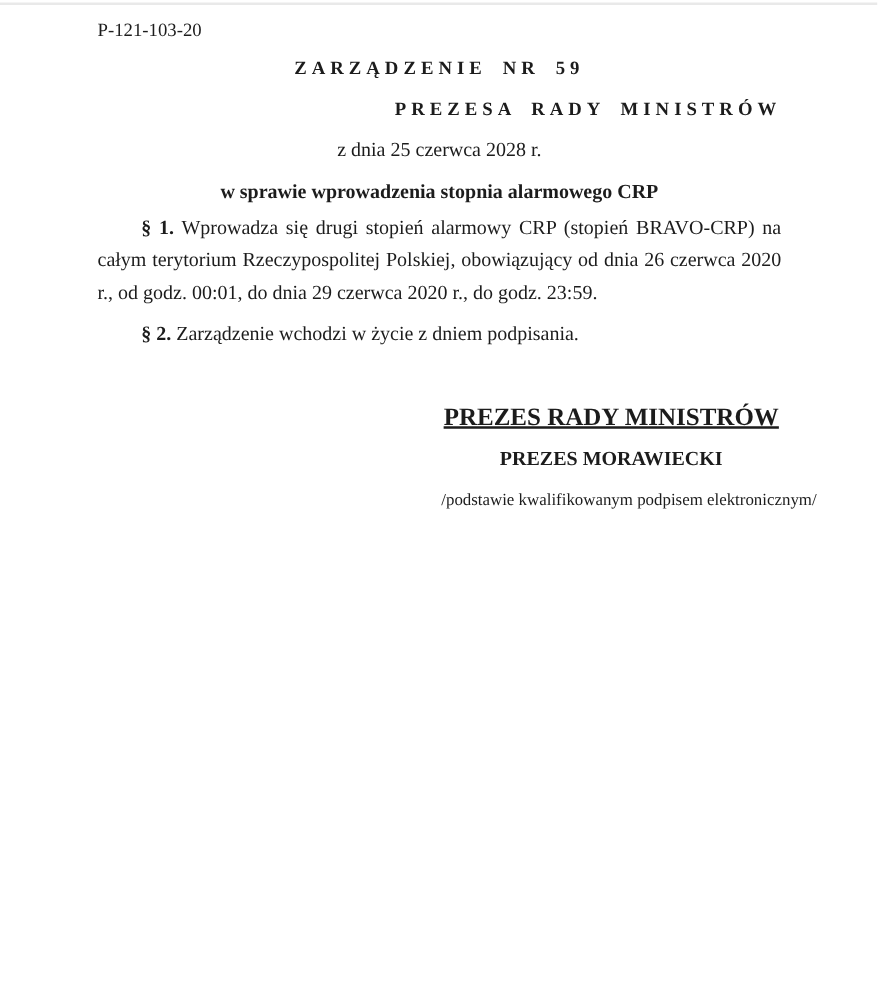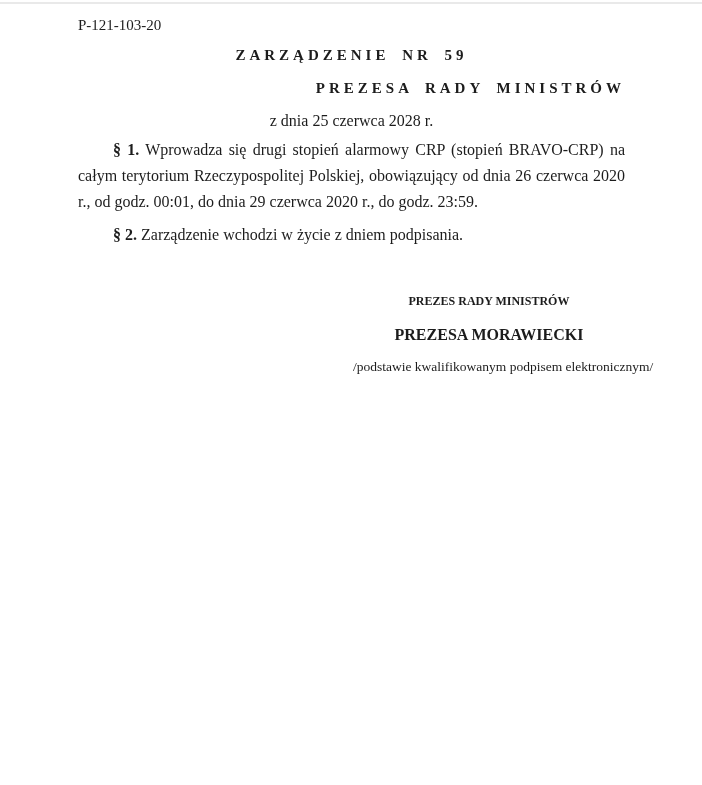--- a/index.html
+++ b/index.html
@@ -61,23 +61,24 @@
   .preamble { margin-top: 25px; }
   .section { margin-top: 7px; }
   .sec-label { font-weight: bold; }
   .signature {
     width: 272px;
     margin: 44px 0 0 auto;
     text-align: center;
   }
   .sig-title {
     font-weight: bold;
-    font-size: 12px;
+    font-size: 20px;
     line-height: 19px;
     margin: 0;
+    text-decoration: underline;
   }
   .sig-name {
     font-weight: bold;
     font-size: 16px;
     line-height: 19px;
     margin: 14px 0 0 0;
   }
   .sig-note {
     font-size: 13.5px;
     line-height: 17px;
@@ -93,25 +94,26 @@
 <div class="page">
 
   <p class="ref">P-121-103-20</p>
 
   <p class="title-line title-1">ZARZĄDZENIE NR 59</p>
 
   <p class="title-line title-2">PREZESA RADY MINISTRÓW</p>
 
   <p class="date-line">z dnia 25 czerwca 2028 r.</p>
 
+  <p class="subject-line">w sprawie wprowadzenia stopnia alarmowego CRP</p>
 
 
   <p class="para section"><b class="sec-label">§ 1.</b> <span>Wprowadza się drugi stopień alarmowy CRP (stopień BRAVO-CRP) na całym terytorium Rzeczypospolitej Polskiej, obowiązujący od dnia 26 czerwca 2020 r., od godz. 00:01, do dnia 29 czerwca 2020 r., do godz. 23:59.</span></p>
 
   <p class="para section"><b class="sec-label">§ 2.</b> <span>Zarządzenie wchodzi w życie z dniem podpisania.</span></p>
 
   <div class="signature">
     <p class="sig-title">PREZES RADY MINISTRÓW</p>
-    <p class="sig-name">PREZESA MORAWIECKI</p>
+    <p class="sig-name">PREZES MORAWIECKI</p>
     <p class="sig-note">/podstawie kwalifikowanym podpisem elektronicznym/</p>
   </div>
 
 </div>
 
 </body></html>

